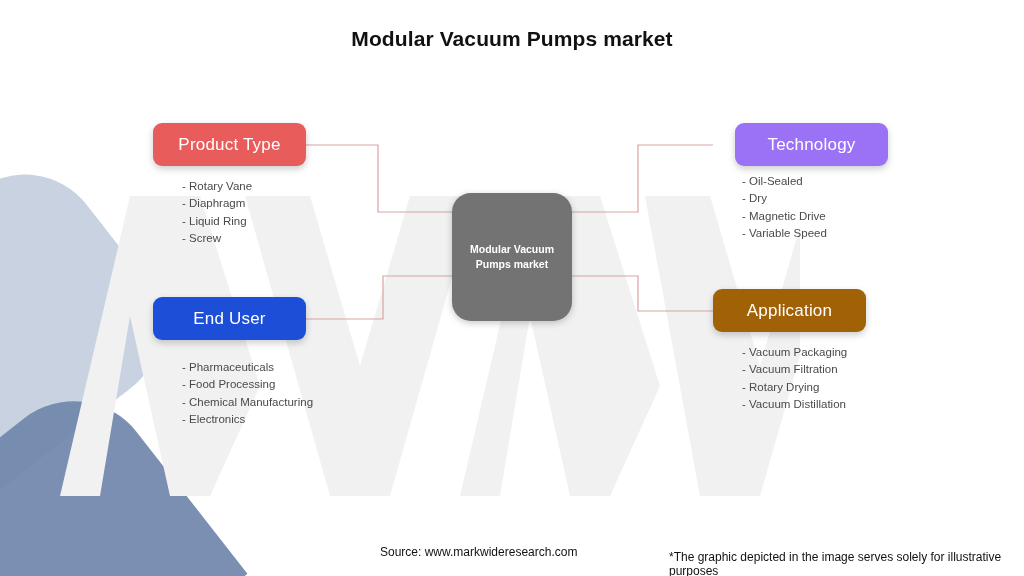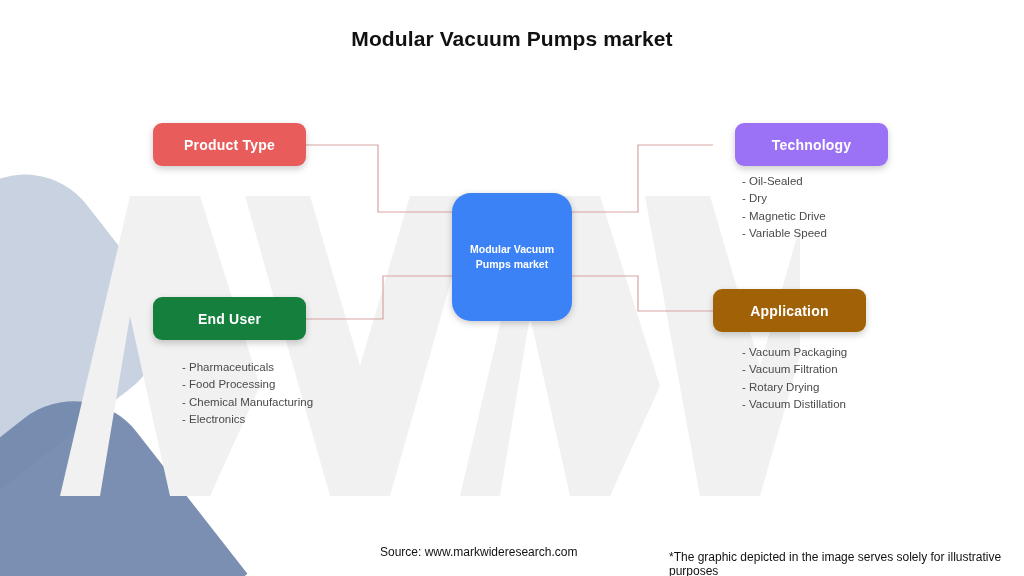--- a/index.html
+++ b/index.html
@@ -102,21 +102,21 @@
     top: 0;
   }
 
   
   .center-node {
     position: absolute;
     left: 452px;
     top: 193px;
     width: 120px;
     height: 128px;
-    background: #3b82f6;
+    background: #737373;
     border-radius: 19px;
     box-shadow: 0 2px 7px rgba(0,0,0,.22);
     display: flex;
     align-items: center;
     justify-content: center;
   }
   .center-label {
     color: #ffffff;
     font-size: 10.5px;
     font-weight: bold;
@@ -131,22 +131,22 @@
     width: 153px;
     height: 43px;
     border-radius: 9px;
     display: flex;
     align-items: center;
     justify-content: center;
     box-shadow: 0 3px 7px rgba(0,0,0,.20);
   }
   .pill-label {
     color: #ffffff;
-    font-size: 14px;
-    font-weight: bold;
+    font-size: 17px;
+    font-weight: normal;
     letter-spacing: .2px;
   }
 
   #pill-product  { left: 153px; top: 123px; }
   #pill-tech     { left: 735px; top: 123px; }
   #pill-enduser  { left: 153px; top: 297px; }
   #pill-app      { left: 713px; top: 289px; }
 
   
   .item-list {
@@ -214,32 +214,38 @@
   </svg>
 
   <div class="center-node">
     <div class="center-label">Modular Vacuum
 Pumps market</div>
   </div>
 
   <div class="pill" id="pill-product" style="background:#E85C5C">
     <span class="pill-label">Product Type</span>
   </div>
+  <div class="item-list" id="list-product">
+    <div>- Rotary Vane</div>
+    <div>- Diaphragm</div>
+    <div>- Liquid Ring</div>
+    <div>- Screw</div>
+  </div>
 
   <div class="pill" id="pill-tech" style="background:#9B72F5">
     <span class="pill-label">Technology</span>
   </div>
   <div class="item-list" id="list-tech">
     <div>- Oil-Sealed</div>
     <div>- Dry</div>
     <div>- Magnetic Drive</div>
     <div>- Variable Speed</div>
   </div>
 
-  <div class="pill" id="pill-enduser" style="background:#15803d">
+  <div class="pill" id="pill-enduser" style="background:#1d4ed8">
     <span class="pill-label">End User</span>
   </div>
   <div class="item-list" id="list-enduser">
     <div>- Pharmaceuticals</div>
     <div>- Food Processing</div>
     <div>- Chemical Manufacturing</div>
     <div>- Electronics</div>
   </div>
 
   <div class="pill" id="pill-app" style="background:#a16207">

